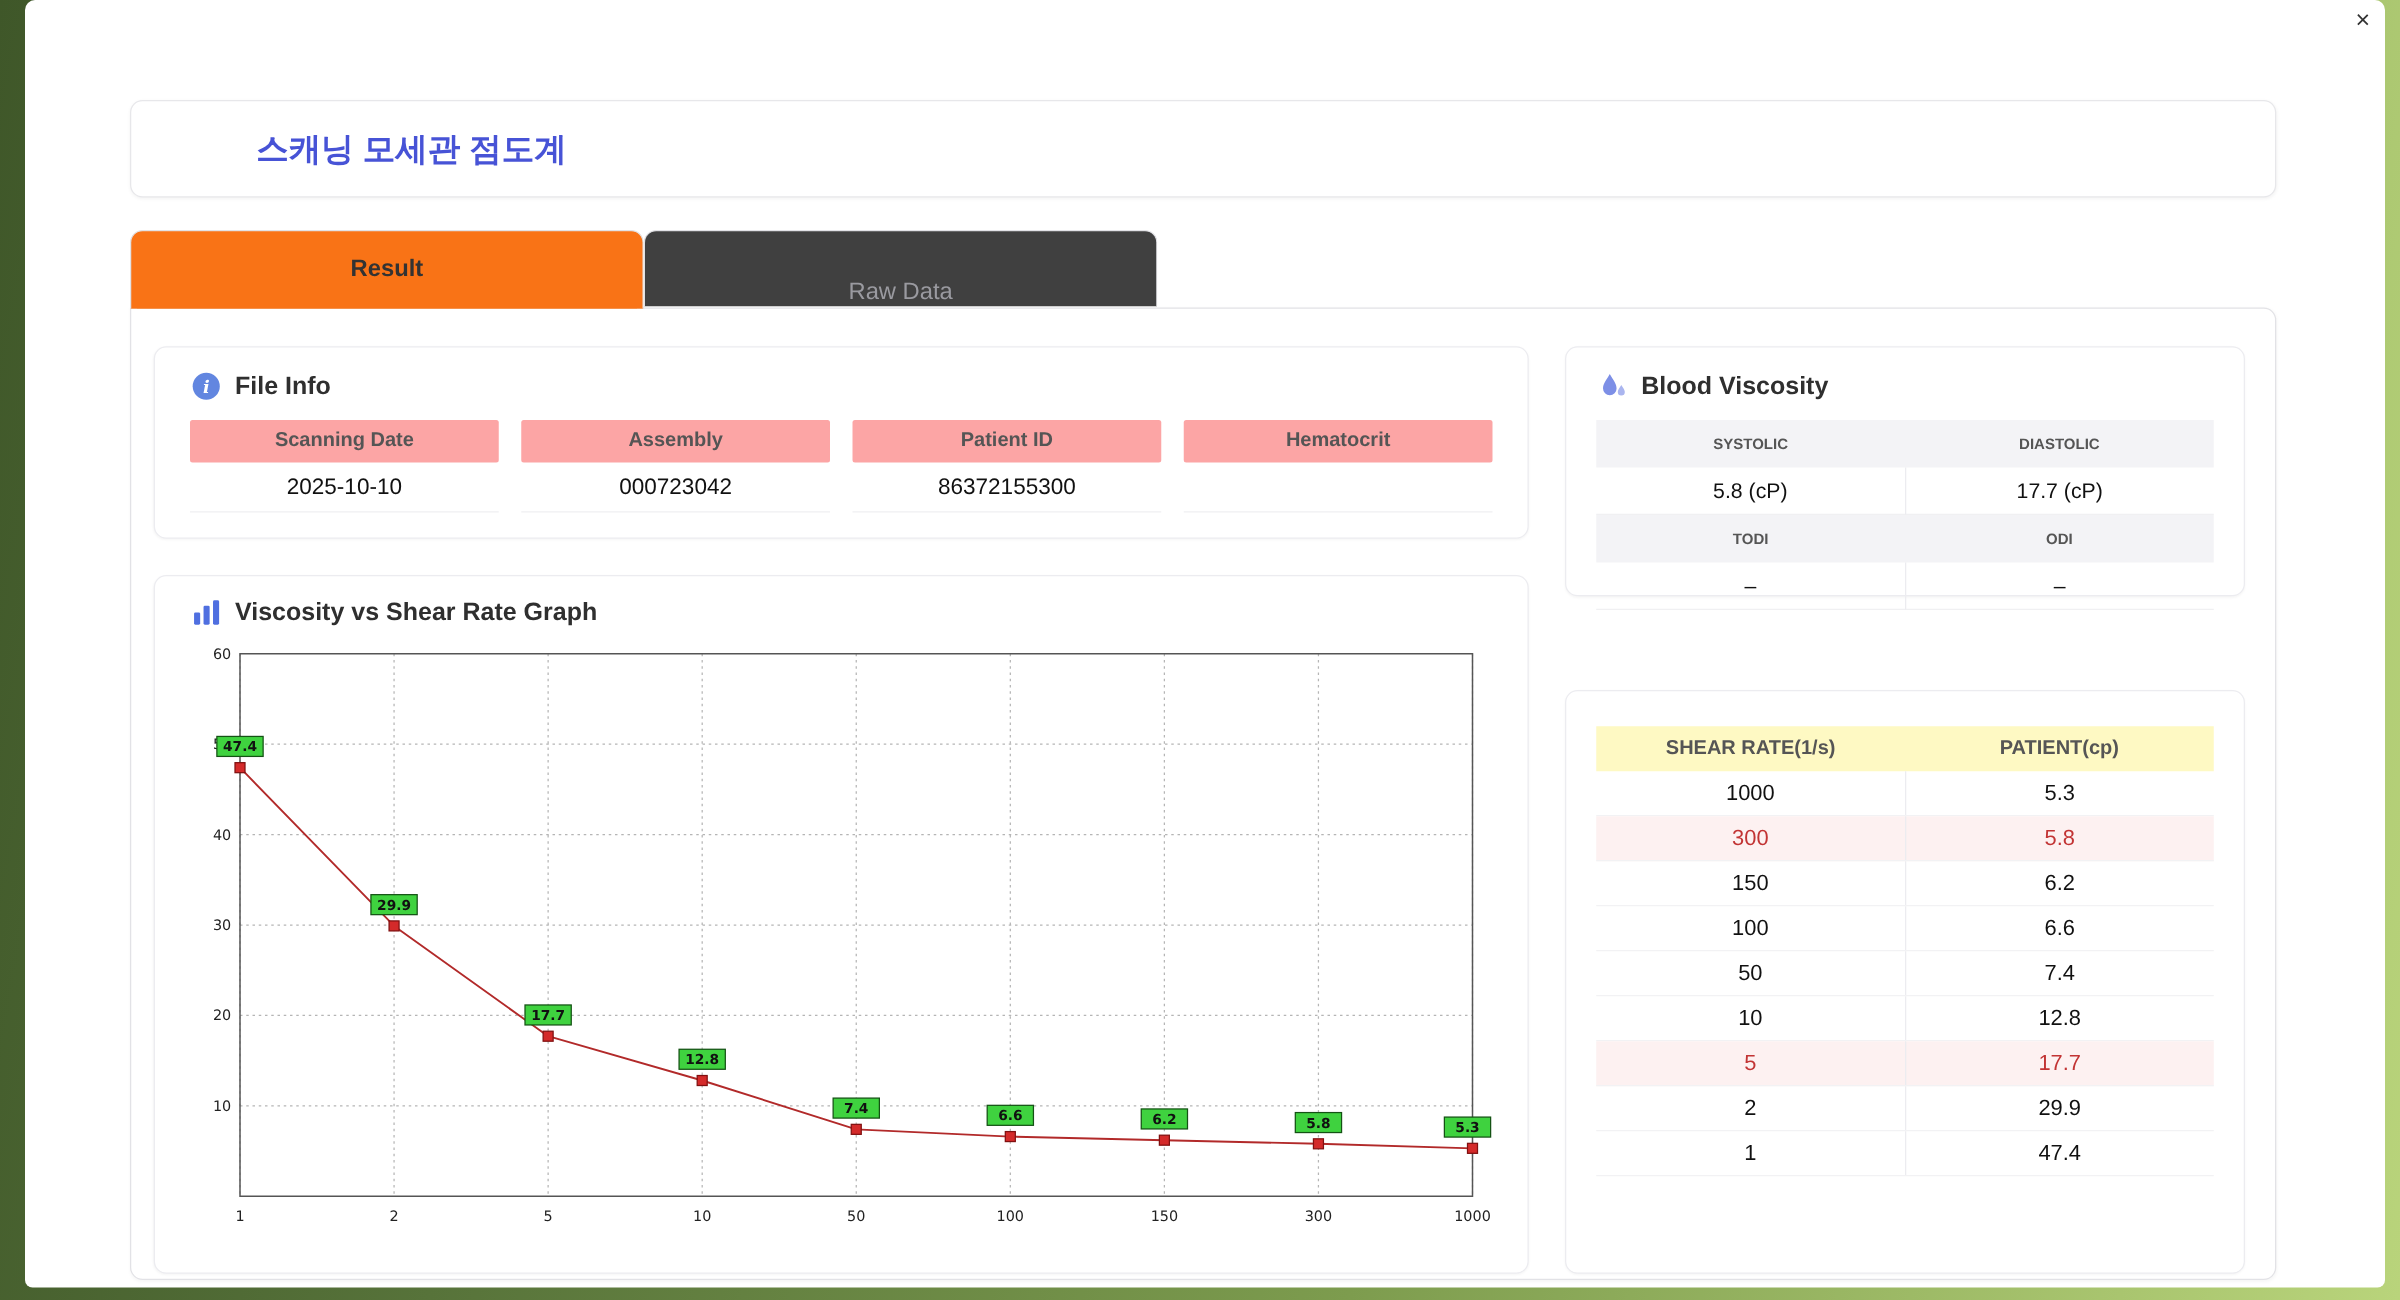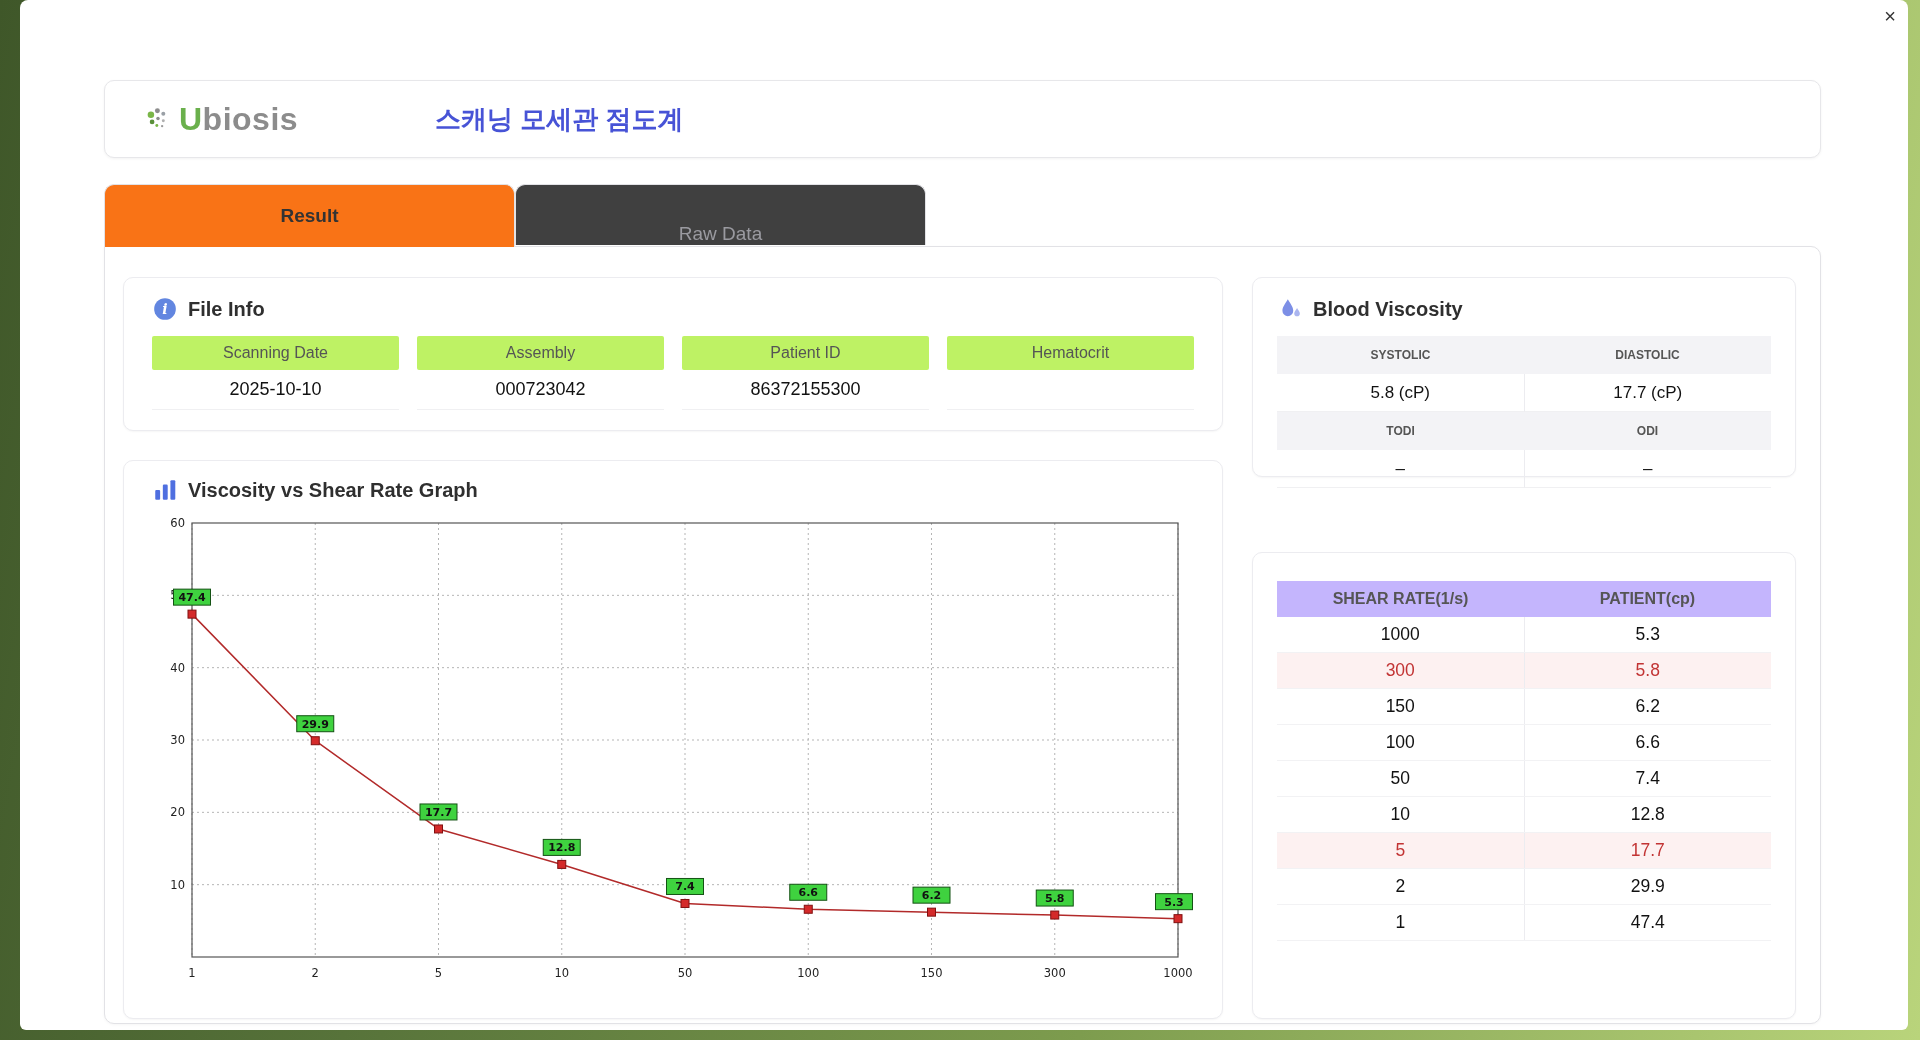--- a/index.html
+++ b/index.html
@@ -36,72 +36,57 @@
   .card { position:absolute; border:1px solid #ececf0; border-radius:10px; background:#fff;
     box-shadow:0 1px 2px rgba(0,0,0,.04); }
   .card-title { display:flex; align-items:center; gap:10px; font-size:20px; font-weight:700; color:#2f2f2f; }
   .icon { width:26px; height:26px; display:inline-flex; }
   .icon svg { width:100%; height:100%; }
 
   
   .file-info { left:18px; top:30px; width:1100px; height:154px; padding:18px 28px; }
   .fields { display:flex; gap:18px; margin-top:14px; }
   .field { flex:1; }
-  .field-label { height:34px; background:#bef264; display:flex; align-items:center; justify-content:center;
-    color:#555; font-size:16px; font-weight:400; border-radius:2px; }
+  .field-label { height:34px; background:#fca5a5; display:flex; align-items:center; justify-content:center;
+    color:#555; font-size:16px; font-weight:700; border-radius:2px; }
   .field-value { height:40px; display:flex; align-items:center; justify-content:center;
     font-size:18px; color:#111; border-bottom:1px solid #f0f0f2; }
 
   
   .graph-card { left:18px; top:213px; width:1100px; height:559px; padding:16px 28px; }
   #chart-svg { margin-top:8px; display:block; }
 
   
   .blood-card { left:1147px; top:30px; width:544px; height:200px; padding:18px 24px; }
   .bv-table { margin-top:14px; }
   .bv-row { display:flex; }
   .bv-cell { flex:1; height:38px; display:flex; align-items:center; justify-content:center; font-size:17px; }
   .bv-row.head { background:#f3f3f6; }
   .bv-row.head .bv-cell { color:#555; font-weight:600; font-size:12px; }
   .bv-row.vals .bv-cell { color:#111; border-bottom:1px solid #f0f0f2; }
   .bv-row.vals .bv-cell + .bv-cell { border-left:1px solid #ececf0; }
 
   
   .shear-card { left:1147px; top:305px; width:544px; height:467px; padding:16px 24px; }
-  .sv-head { display:flex; background:#c4b5fd; height:36px; margin-top:12px;align-items:center; }
+  .sv-head { display:flex; background:#fef9c3; height:36px; margin-top:12px;align-items:center; }
   .sv-head .sv-cell { color:#555; font-weight:600; font-size:16px; }
   .sv-cell { flex:1; display:flex; align-items:center; justify-content:center; font-size:17.5px; color:#111; }
   .sv-row { display:flex; height:36px; border-bottom:1px solid #f2f2f4; }
   .sv-row .sv-cell + .sv-cell { border-left:1px solid #ececf0; }
   .sv-row.highlight { background:#fdf1f1; }
   .sv-row.highlight .sv-cell { color:#c23434; }
 </style>
 </head>
 <body>
 
 <div class="desktop">
   <div class="window">
     <button class="close-btn">×</button>
 
     <div class="header-card">
-      <div class="logo">
-        <span class="icon logo-glyph">
-          <svg viewBox="0 0 44 44">
-            <circle cx="10" cy="15" r="5.5" fill="#7ab648"></circle>
-            <circle cx="21" cy="8" r="4.2" fill="#8c8c8c"></circle>
-            <circle cx="31" cy="13" r="3.4" fill="#9aa0a6"></circle>
-            <circle cx="12" cy="27" r="4" fill="#5a8f3a"></circle>
-            <circle cx="22" cy="21" r="3" fill="#8c8c8c"></circle>
-            <circle cx="31" cy="25" r="2.5" fill="#b0b0b0"></circle>
-            <circle cx="20" cy="33" r="2.5" fill="#7ab648"></circle>
-            <circle cx="29" cy="34" r="2" fill="#9a9a9a"></circle>
-          </svg>
-        </span>
-        <span class="logo-text">Ubiosis</span>
-      </div>
       <h1 class="app-title">스캐닝 모세관 점도계</h1>
     </div>
 
     <div class="tabs">
       <div class="tab active">
         <span>Result</span>
       </div>
       <div class="tab inactive">
         <span>Raw Data</span>
       </div>

